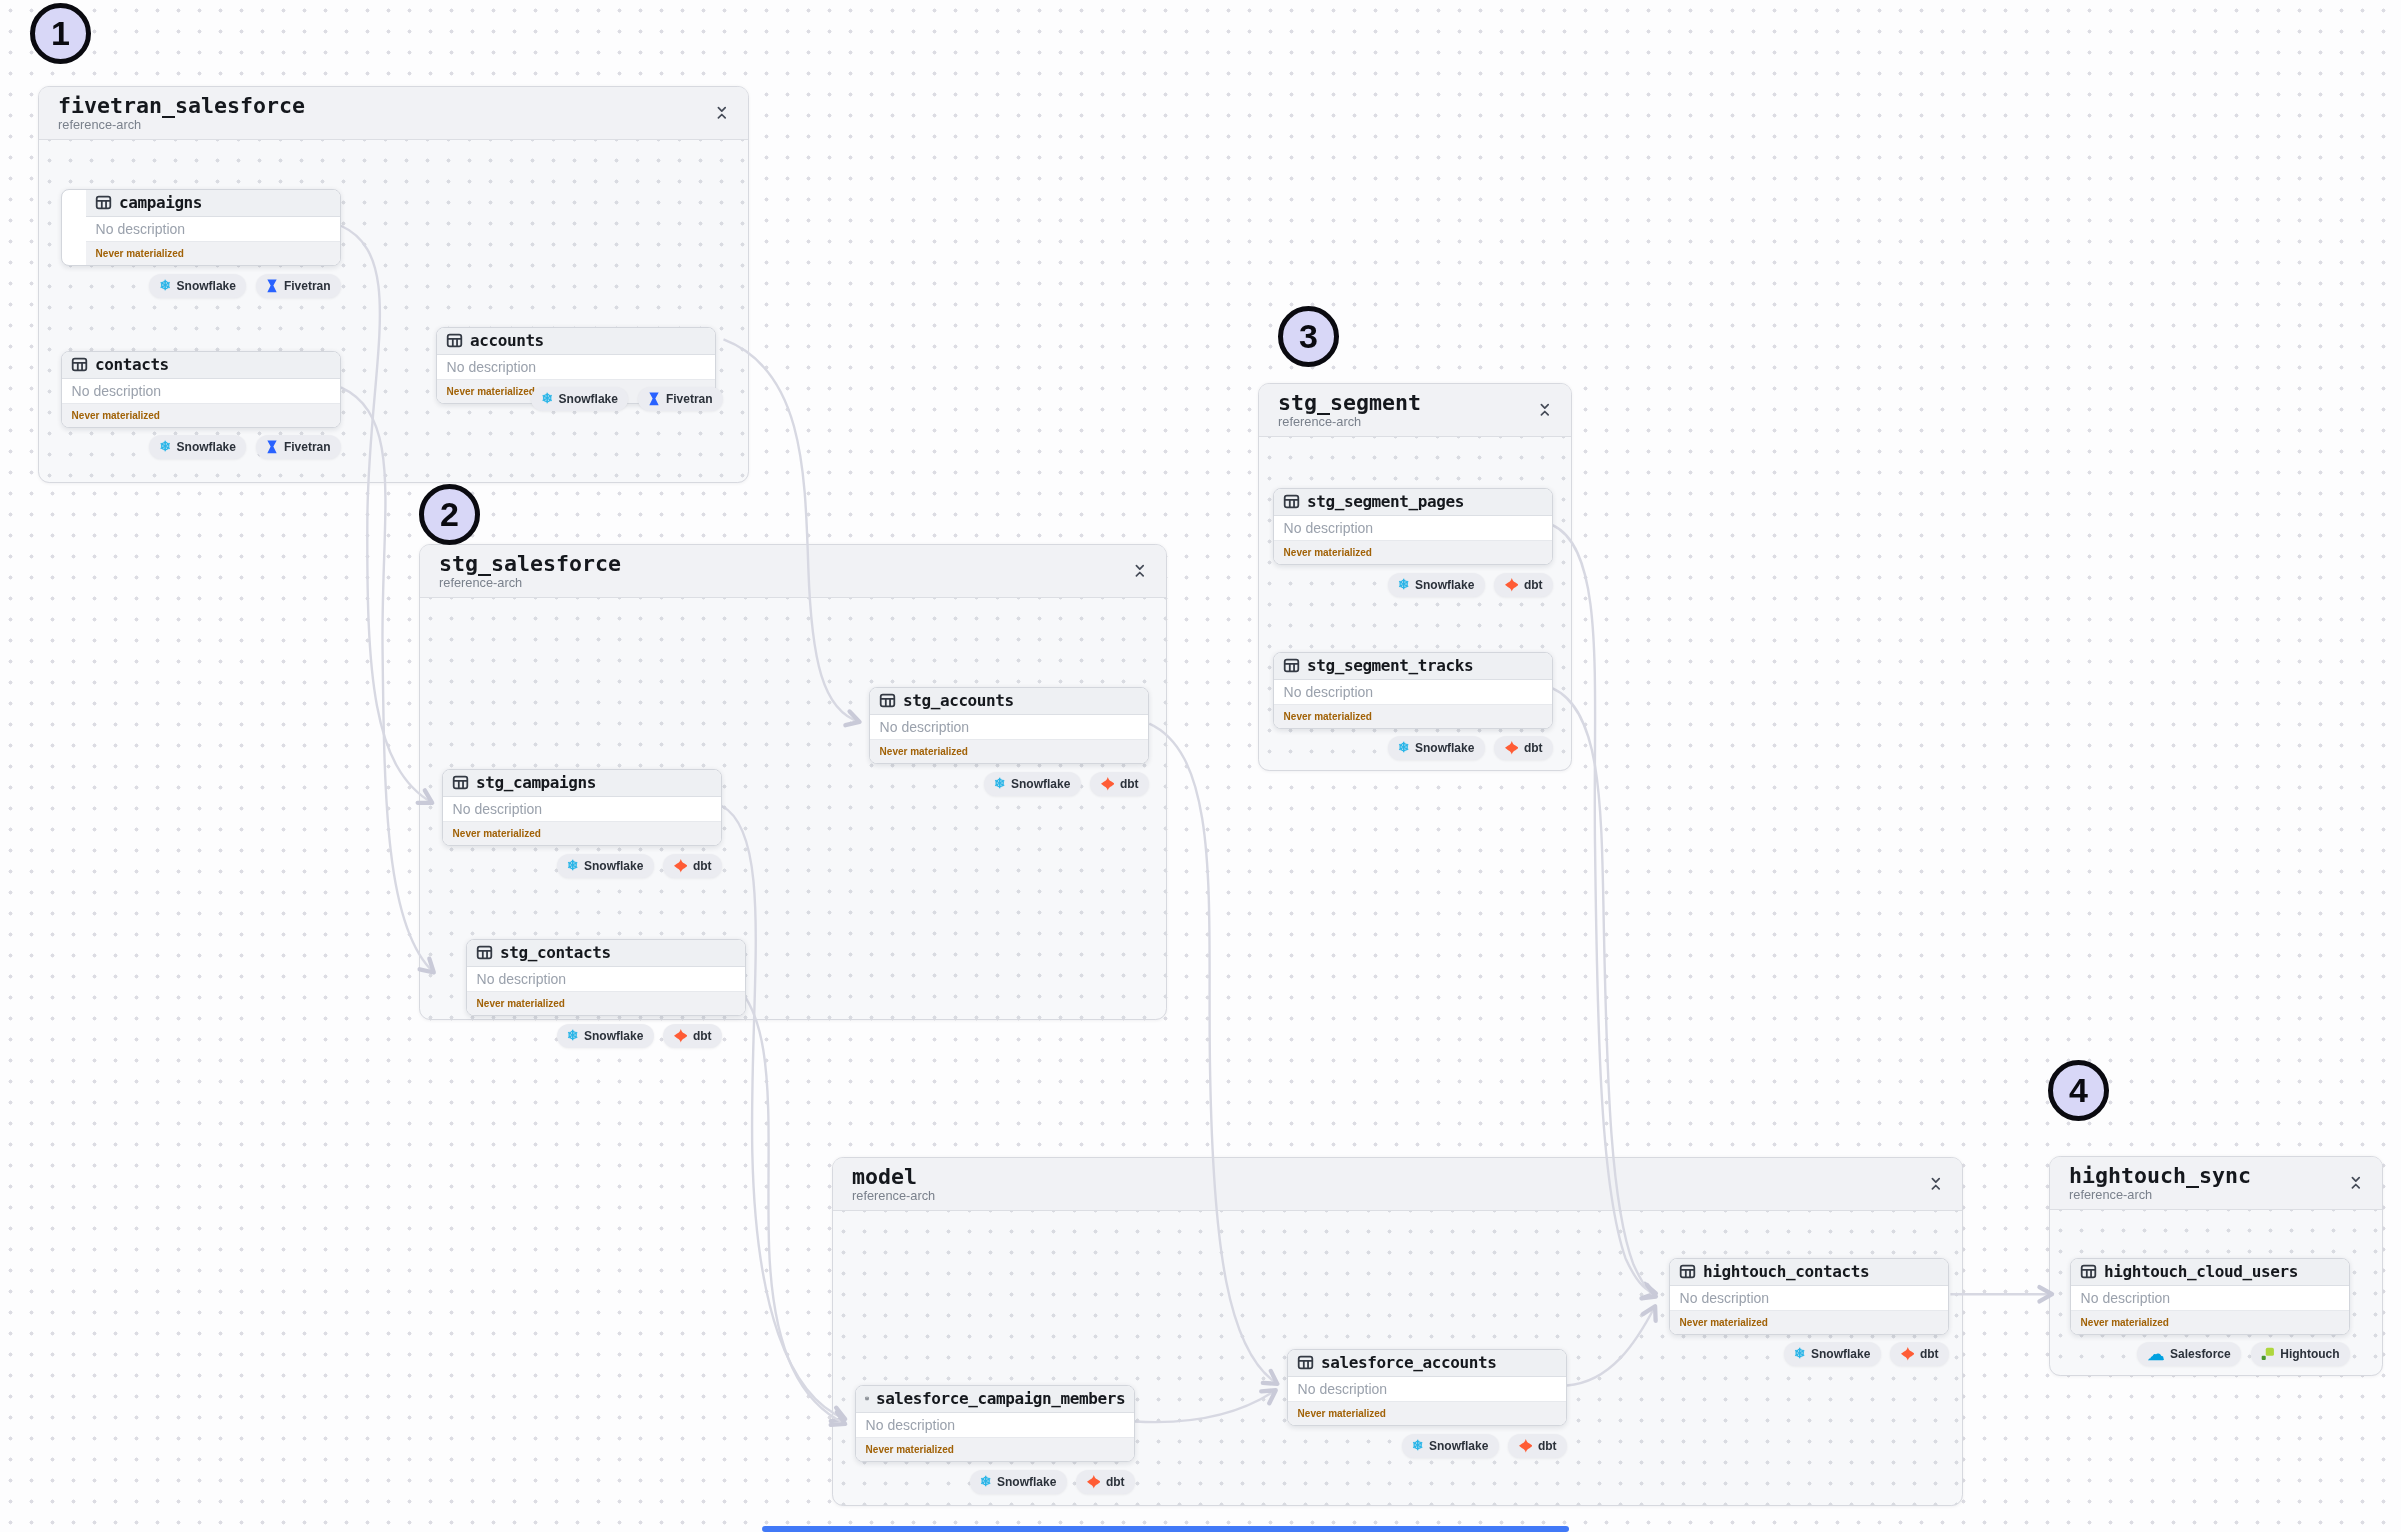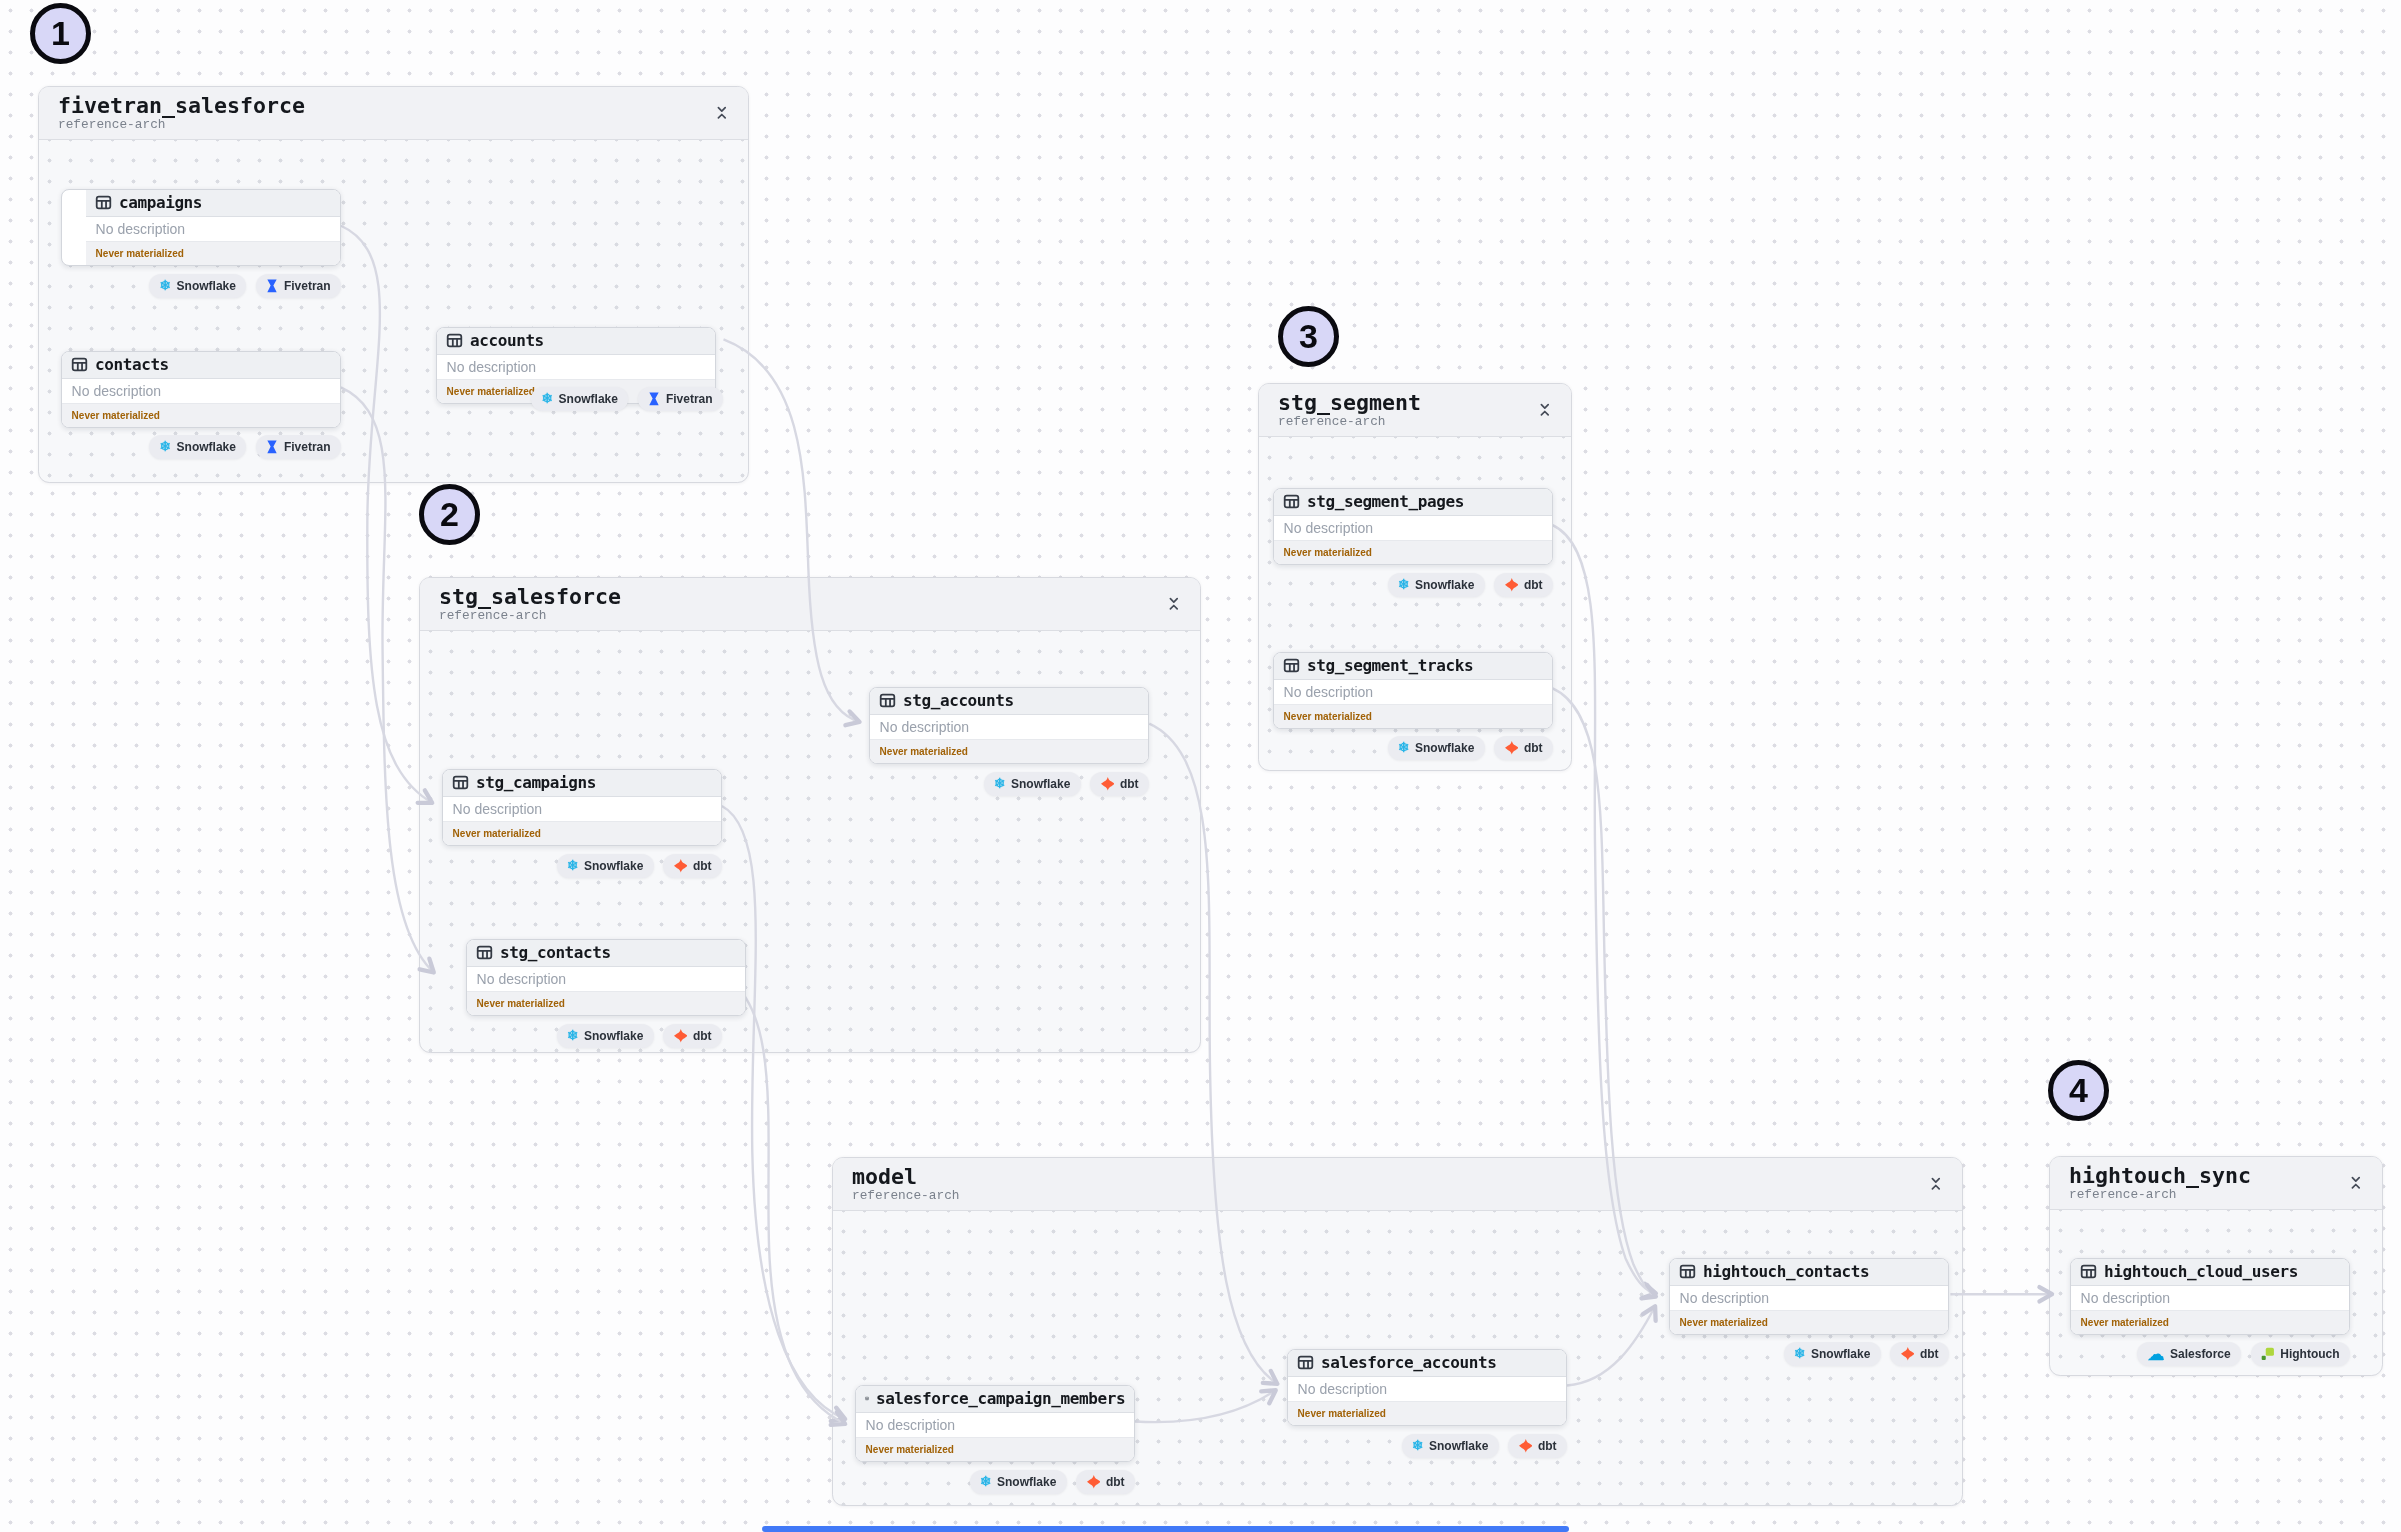--- a/index.html
+++ b/index.html
@@ -24,21 +24,21 @@
     background:#f1f2f5;border-bottom:1.6px solid #dcdee3;
     border-radius:9.6px 9.6px 0 0;
     display:flex;flex-direction:column;justify-content:center;
     padding:0 19px;box-sizing:border-box;
   }
   .group-title{
     font-family:"DejaVu Sans Mono",monospace;font-weight:700;
     font-size:21.6px;color:#15181d;line-height:24px;white-space:nowrap;
   }
   .group-sub{
-    font-family:Liberation Mono, monospace;font-size:12.8px;
+    font-family:Liberation Sans, sans-serif;font-size:12.8px;
     color:#7a818c;line-height:14.4px;white-space:nowrap;
   }
   .collapse-btn{
     position:absolute;right:14.4px;top:50%;transform:translateY(-50%);
     width:24px;height:24px;border:none;background:transparent;cursor:pointer;
     display:flex;align-items:center;justify-content:center;padding:0;
   }
   .node{
     position:absolute;width:280px;z-index:10;
     border:1.2px solid #d3d6dc;border-radius:8px;background:#fff;
@@ -111,21 +111,21 @@
         <div class="group-title">fivetran_salesforce</div>
         <div class="group-sub">reference-arch</div>
         <button class="collapse-btn">
           <svg width="13.6" height="13.6" viewBox="0 0 16 16" fill="none" stroke="#454b57" stroke-width="2" stroke-linecap="round" stroke-linejoin="round">
             <path d="M4 2 L8 6 L12 2"></path>
             <path d="M4 14 L8 10 L12 14"></path>
           </svg>
         </button>
       </div>
     </div>
-    <div class="group" style="left: 419px; top: 577px; width: 746px; height: 474px; padding-left: 34px;">
+    <div class="group" style="left: 419px; top: 544px; width: 746px; height: 474px;">
       <div class="group-header">
         <div class="group-title">stg_salesforce</div>
         <div class="group-sub">reference-arch</div>
         <button class="collapse-btn">
           <svg width="13.6" height="13.6" viewBox="0 0 16 16" fill="none" stroke="#454b57" stroke-width="2" stroke-linecap="round" stroke-linejoin="round">
             <path d="M4 2 L8 6 L12 2"></path>
             <path d="M4 14 L8 10 L12 14"></path>
           </svg>
         </button>
       </div>

